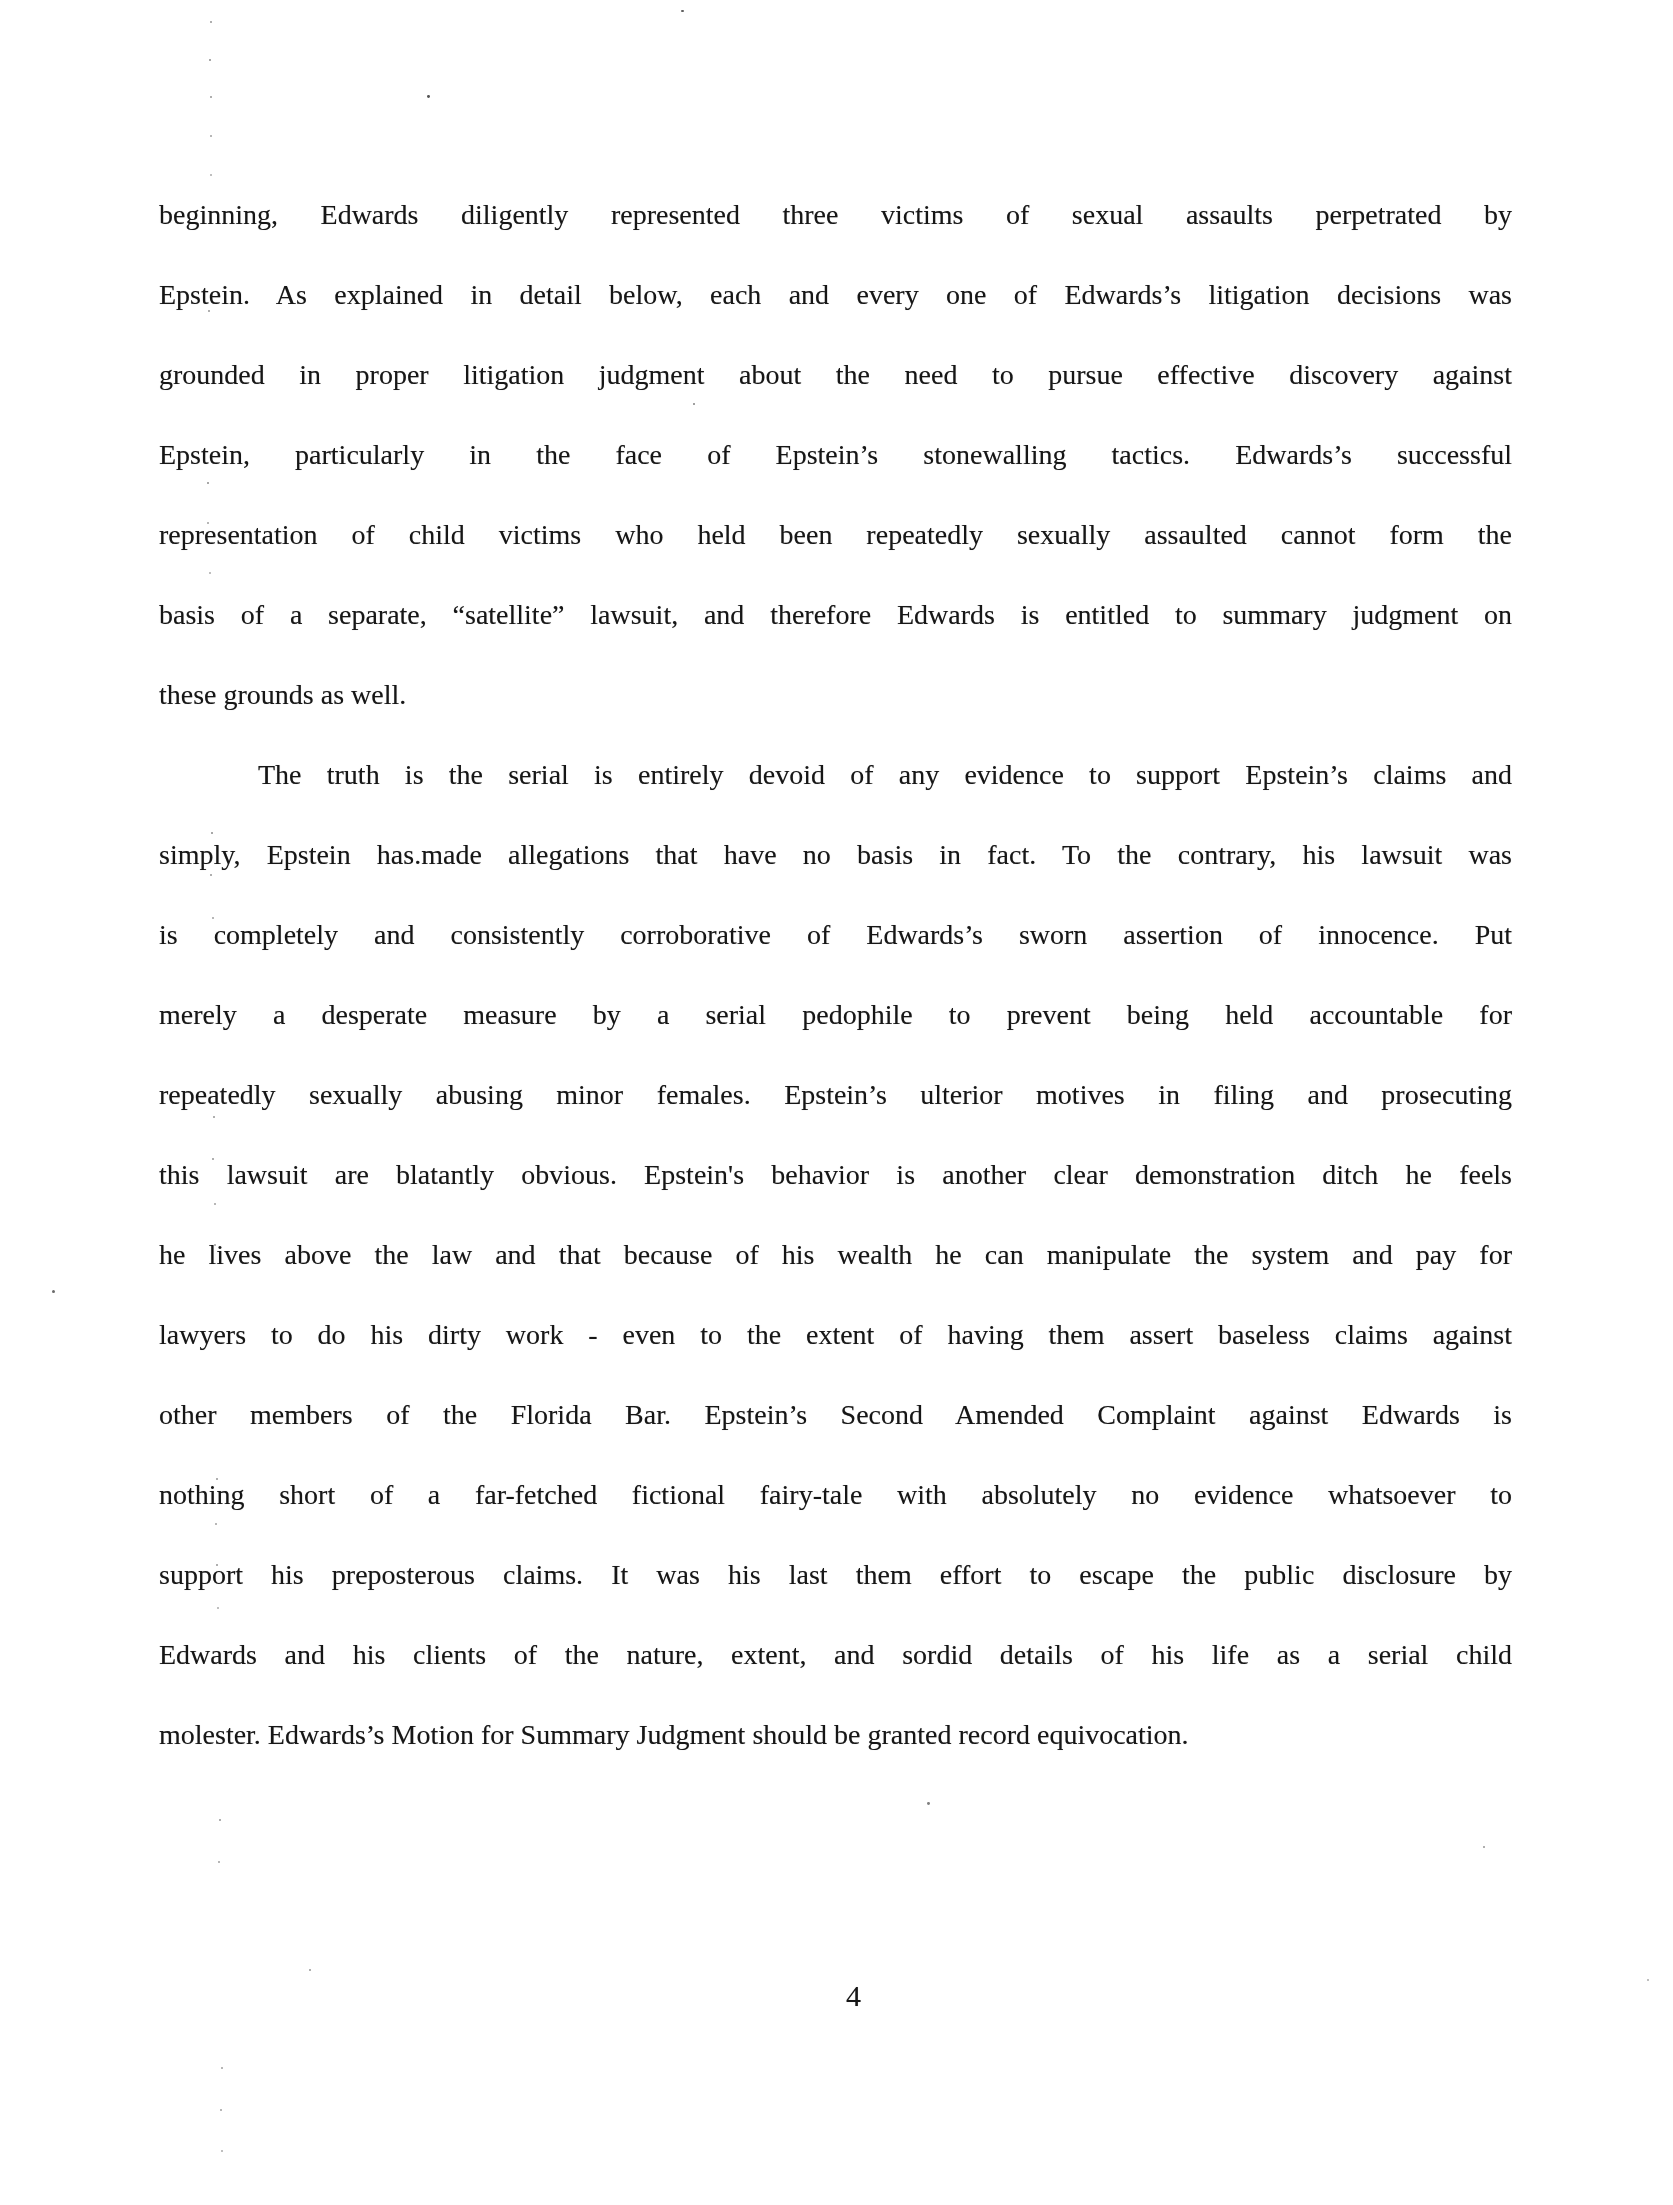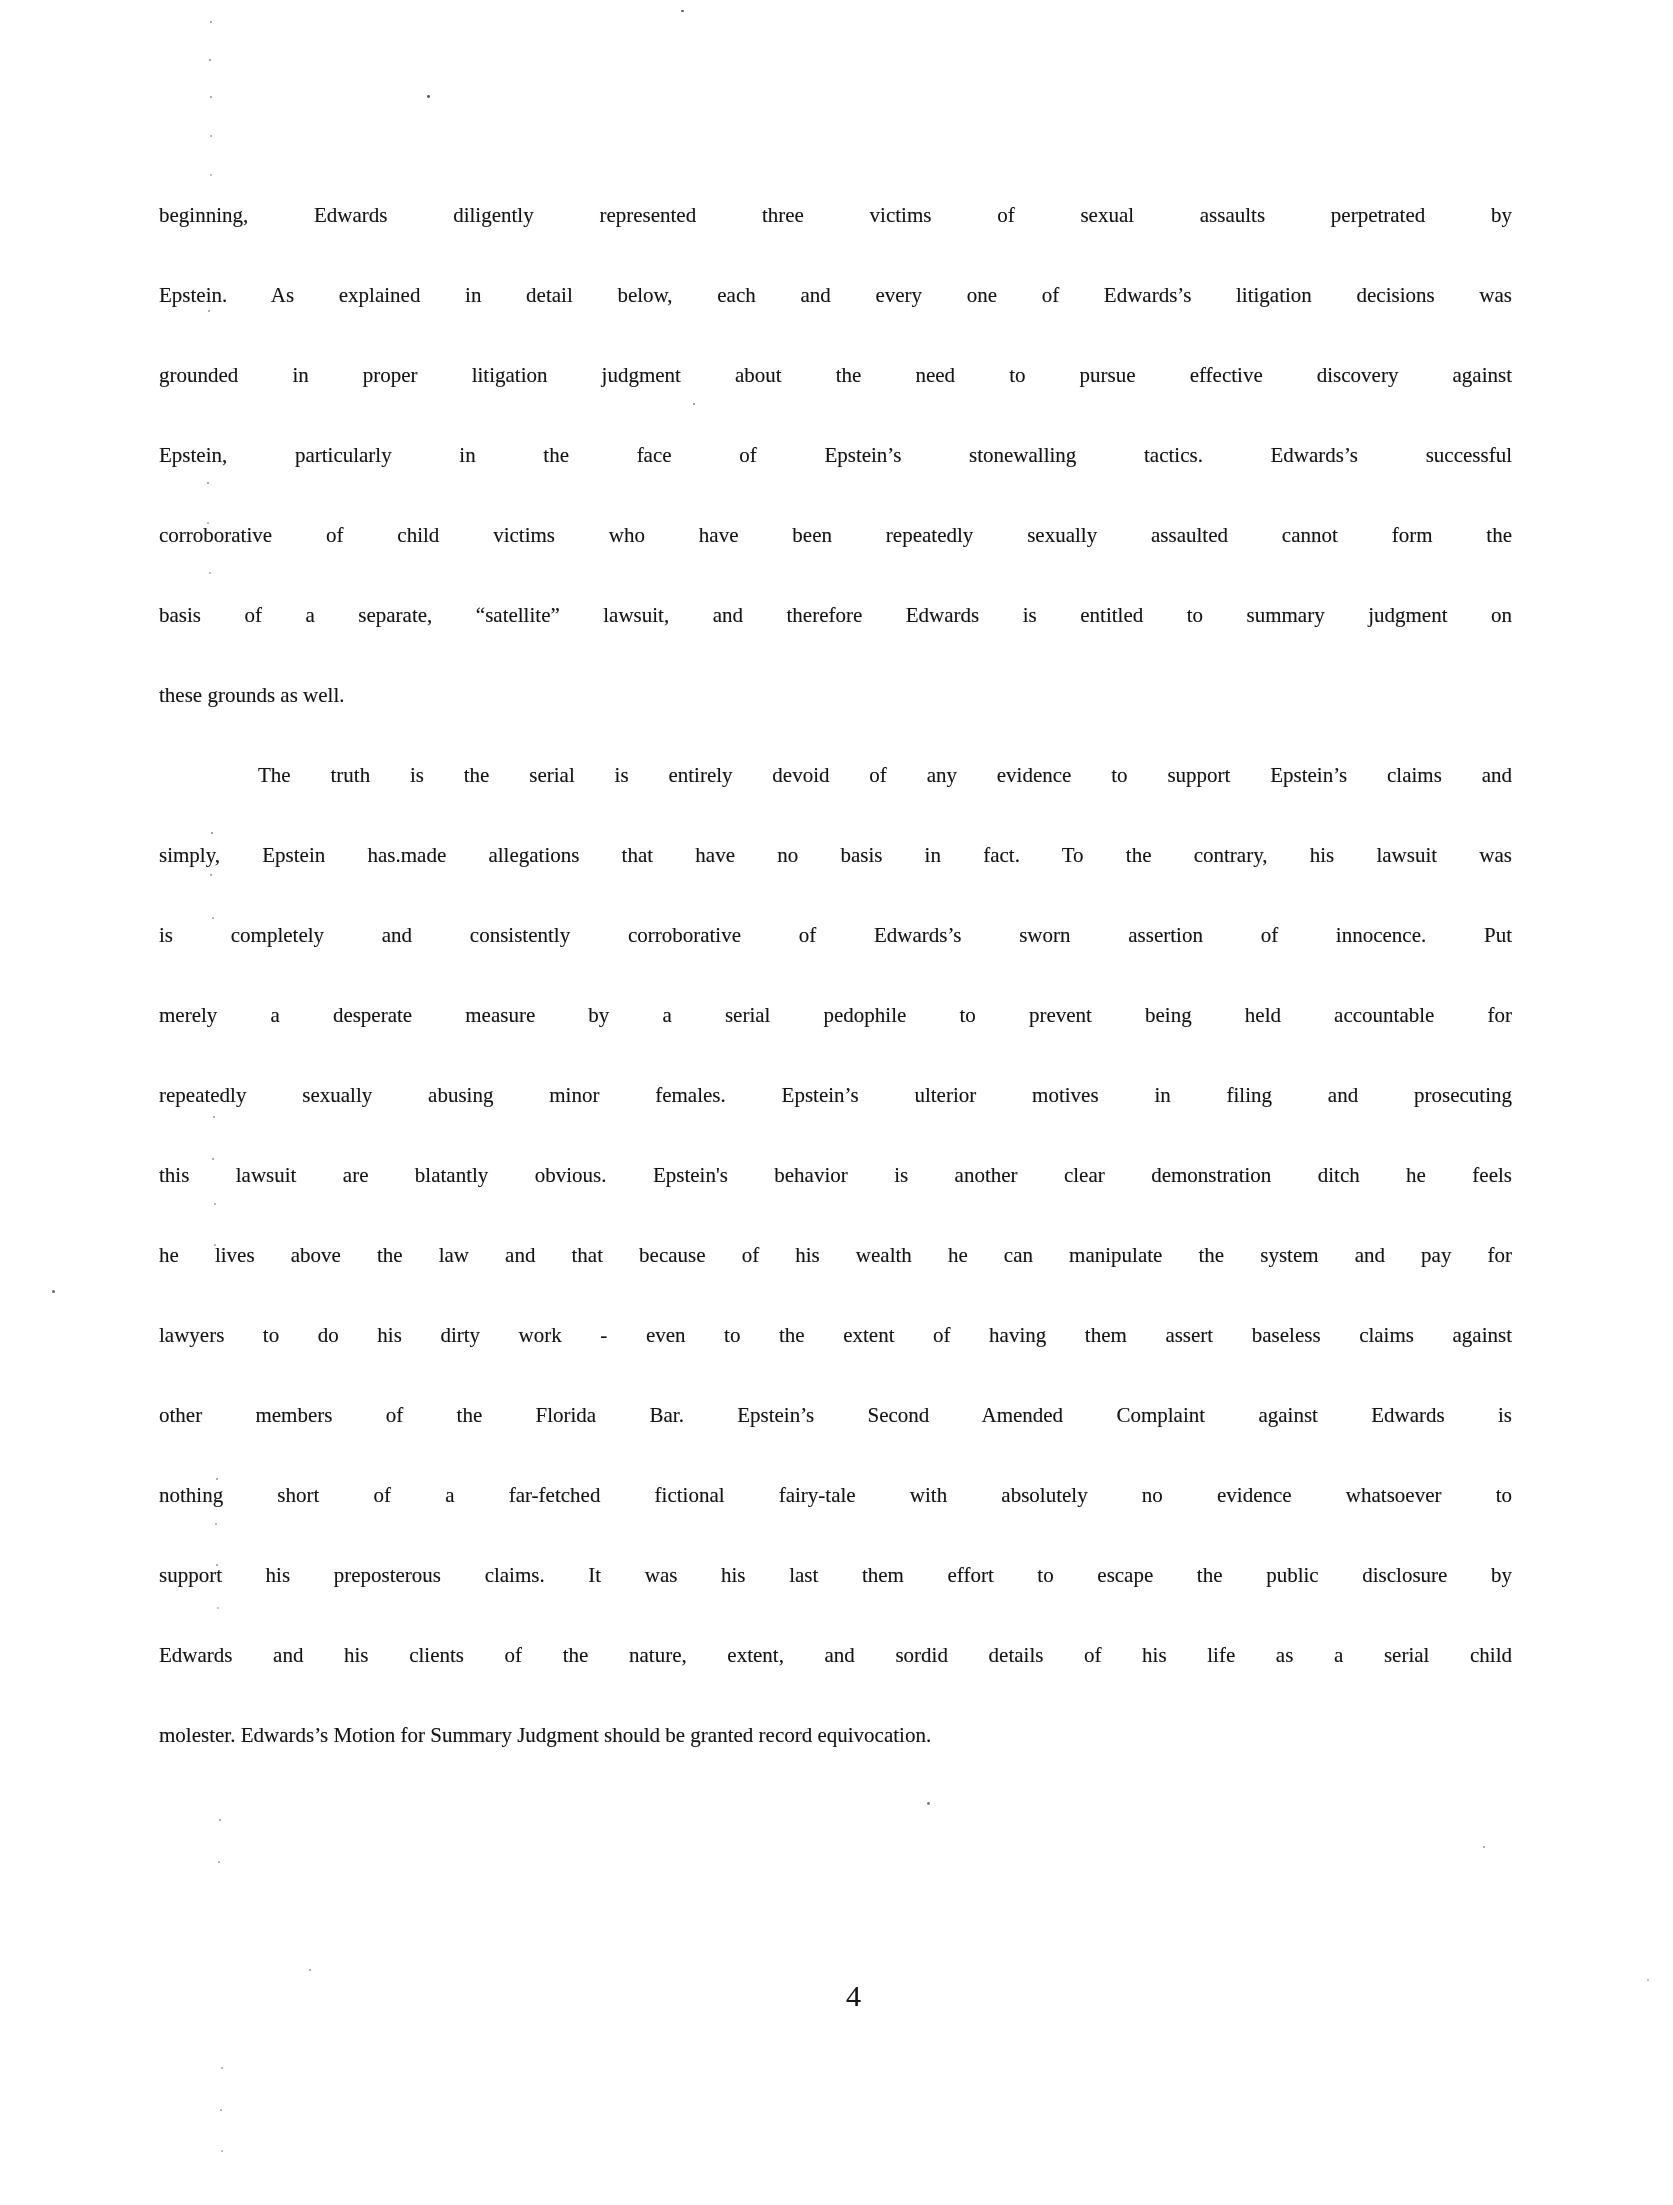--- a/index.html
+++ b/index.html
@@ -17,21 +17,21 @@
     position: absolute;
     inset: 0;
     background: #ffffff;
   }
   .text-block {
     position: absolute;
     left: 159px;
     top: 175px;
     width: 1353px;
     font-family: "Liberation Serif", serif;
-    font-size: 21px;
+    font-size: 28px;
     color: #161616;
     text-shadow: 0 0 0.7px rgba(0,0,0,0.35);
   }
   .paragraph { margin: 0; padding: 0; }
   .line {
     height: 80px;
     line-height: 80px;
     text-align: justify;
     text-align-last: justify;
     text-justify: inter-word;
@@ -66,21 +66,21 @@
 </head>
 <body>
 
 <div class="page">
   <div class="text-block" id="paragraphs">
       <div class="paragraph">
         <div class="line">beginning, Edwards diligently represented three victims of sexual assaults perpetrated by</div>
         <div class="line">Epstein. As explained in detail below, each and every one of Edwards’s litigation decisions was</div>
         <div class="line">grounded in proper litigation judgment about the need to pursue effective discovery against</div>
         <div class="line">Epstein, particularly in the face of Epstein’s stonewalling tactics. Edwards’s successful</div>
-        <div class="line">corroborative of child victims who have been repeatedly sexually assaulted cannot form the</div>
+        <div class="line">representation of child victims who held been repeatedly sexually assaulted cannot form the</div>
         <div class="line">basis of a separate, “satellite” lawsuit, and therefore Edwards is entitled to summary judgment on</div>
         <div class="line last">these grounds as well.</div>
       </div>
       <div class="paragraph">
         <div class="line indent">The truth is the serial is entirely devoid of any evidence to support Epstein’s claims and</div>
         <div class="line">simply, Epstein has.made allegations that have no basis in fact. To the contrary, his lawsuit was</div>
         <div class="line">is completely and consistently corroborative of Edwards’s sworn assertion of innocence. Put</div>
         <div class="line">merely a desperate measure by a serial pedophile to prevent being held accountable for</div>
         <div class="line">repeatedly sexually abusing minor females. Epstein’s ulterior motives in filing and prosecuting</div>
         <div class="line">this lawsuit are blatantly obvious. Epstein's behavior is another clear demonstration ditch he feels</div>

